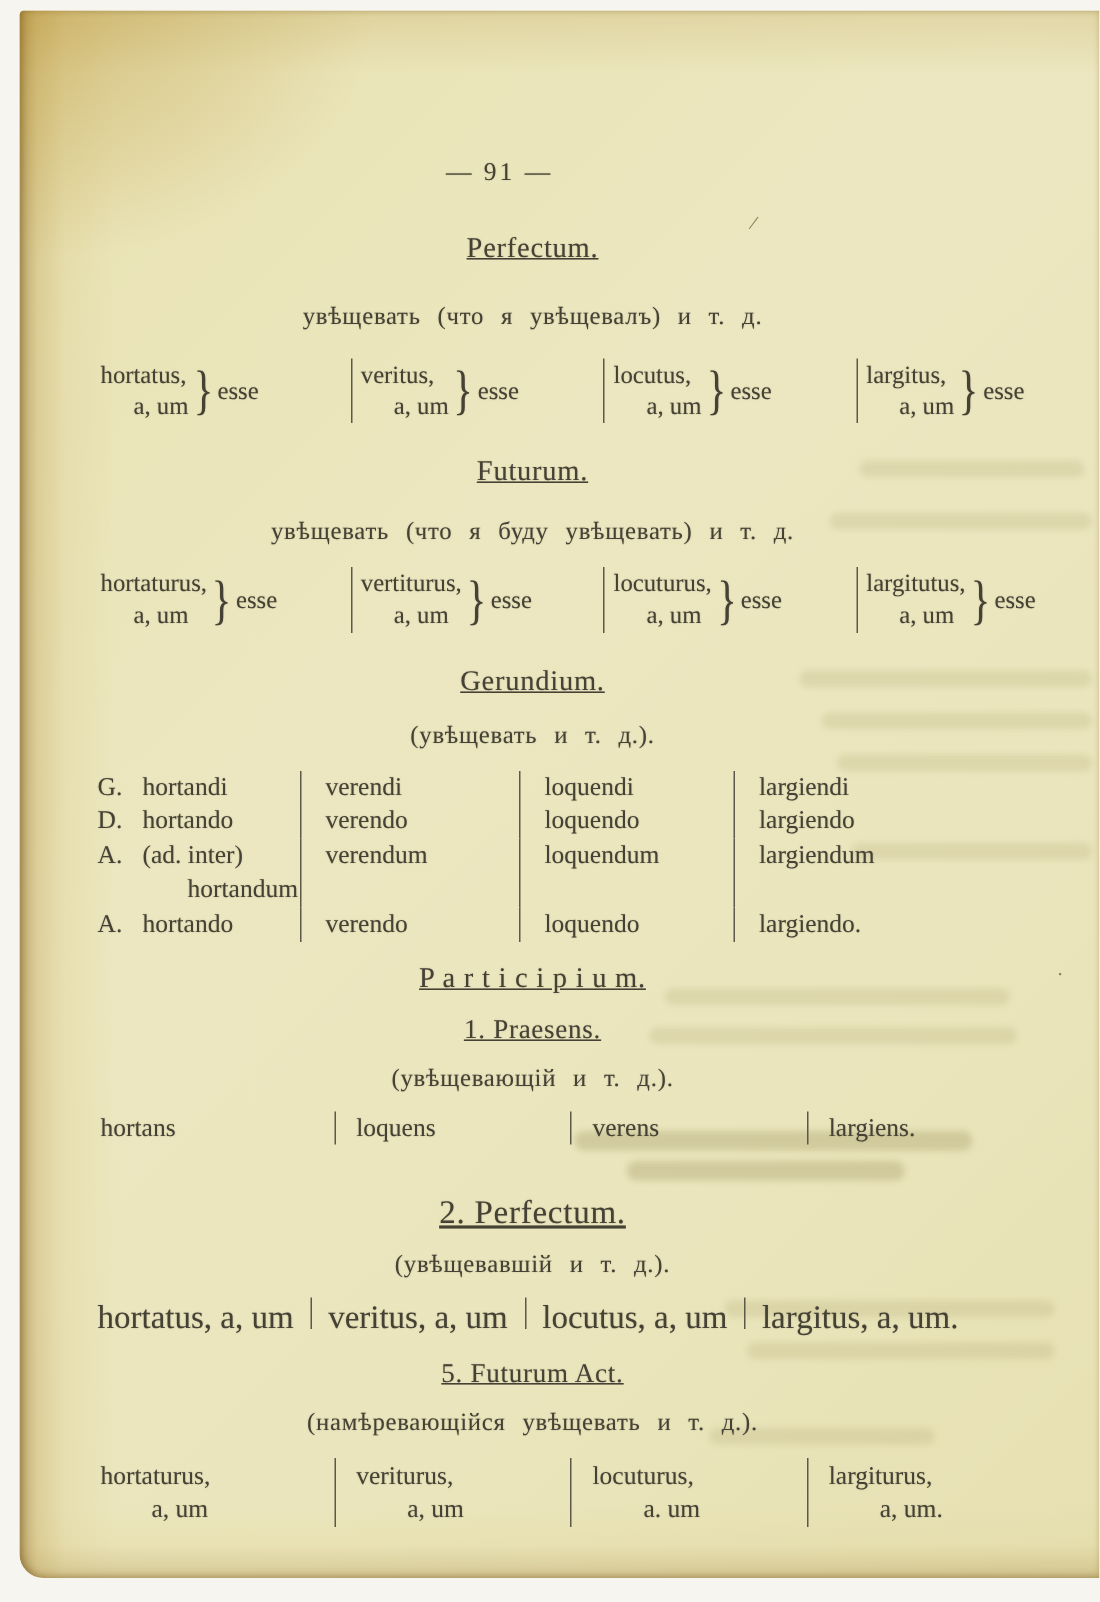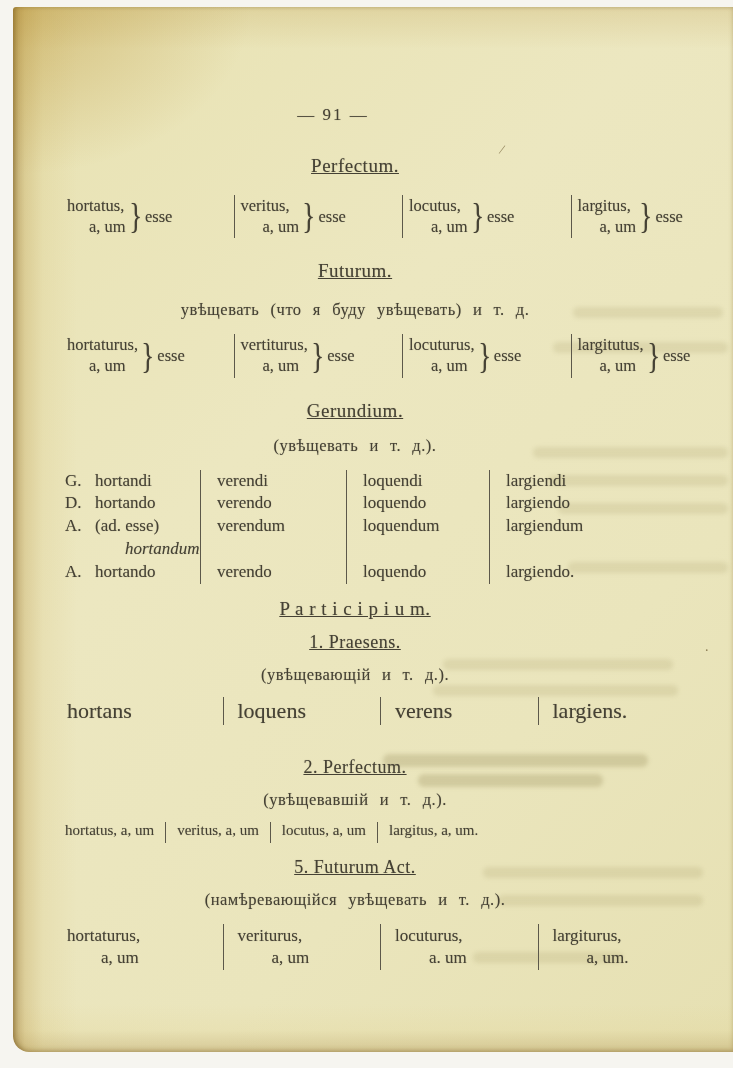--- a/index.html
+++ b/index.html
@@ -35,29 +35,29 @@
   .stack .endings{padding-left:22px;}
   .brace{font-size:36px;line-height:0.9;font-weight:400;transform:scaleX(0.75);margin:0 1px;}
   .esse-lbl{font-size:16.5px;}
 
   
   .ger-table{display:grid;grid-template-columns:135px 146px 143px 1fr;font-size:17px;line-height:1.35;margin-top:14px;}
   .ger-table .gcell{padding:0 0 0 16px;}
   .ger-table .gcell.first{padding-left:0;display:flex;}
   .ger-table .gcell.bl{border-left:1px solid #5c584a;}
   .case{width:30px;flex:none;}
-  .wrap2 .l2{padding-left:30px;font-style:italic;}
-
-  
-  .p-row{display:grid;grid-template-columns:repeat(4,1fr);font-size:22px;margin-top:12px;}
+  .wrap2 .l2{padding-left:30px;}
+
+  
+  .p-row{display:grid;grid-template-columns:repeat(4,1fr);font-size:17px;margin-top:12px;}
   .p-row .pcell{padding:1px 0 1px 2px;}
   .p-row .pcell + .pcell{border-left:1px solid #5c584a;padding-left:14px;}
 
   
-  .inline-row{display:flex;font-size:15px;margin-top:12px;}
+  .inline-row{display:flex;font-size:22px;margin-top:12px;}
   .inline-row .sep{width:1px;height:21px;background:#5c584a;margin:0 11px;flex:none;}
 
   
   .fa-table{display:grid;grid-template-columns:repeat(4,1fr);font-size:17px;margin-top:14px;}
   .fa-cell{line-height:1.3;padding:1px 0 1px 2px;}
   .fa-cell + .fa-cell{border-left:1px solid #5c584a;padding-left:14px;}
   .fa-cell .endings{padding-left:34px;}
 
   
   .ghost{position:absolute;background:rgba(148,136,80,0.16);filter:blur(2px);border-radius:6px;pointer-events:none;}
@@ -83,20 +83,21 @@
   <div class="ghost" style="left:485px;top:888px;width:205px;height:11px;"></div>
   <div class="ghost" style="left:460px;top:945px;width:150px;height:11px;"></div>
   <span class="artifact" style="left:487px;top:135px;transform:rotate(18deg);">/</span>
   <span class="artifact" style="left:692px;top:632px;">.</span>
 
   <div class="content">
 
     <div class="pagenum">— 91 —</div>
 
     <div class="h1 center">Perfectum.</div>
+    <div class="sub center mt24">увѣщевать (что я увѣщевалъ) и т. д.</div>
 
     <div class="esse-table">
       <div class="esse-cell">
         <span class="stack">
             <span>hortatus,</span>
             <span class="endings">a, um</span>
           </span>
         <span class="brace">}</span>
         <span class="esse-lbl">esse</span>
       </div>
@@ -181,21 +182,21 @@
           <span class="case">D.</span>
           <span>hortando</span>
         </div>
       <div class="gcell bl">verendo</div>
       <div class="gcell bl">loquendo</div>
       <div class="gcell bl">largiendo</div>
 
       <div class="gcell first">
           <span class="case">A.</span>
           <span class="wrap2" style="display:flex;flex-direction:column;">
-            <span>(ad. esse)</span>
+            <span>(ad. inter)</span>
             <span class="l2">hortandum</span>
           </span>
         </div>
       <div class="gcell bl">verendum</div>
       <div class="gcell bl">loquendum</div>
       <div class="gcell bl">largiendum</div>
 
       <div class="gcell first">
           <span class="case">A.</span>
           <span>hortando</span>
@@ -210,21 +211,21 @@
     <div class="h1 center mt12" style="font-size:18px;">1. Praesens.</div>
     <div class="sub center mt12">(увѣщевающій и т. д.).</div>
 
     <div class="p-row">
       <div class="pcell">hortans</div>
       <div class="pcell">loquens</div>
       <div class="pcell">verens</div>
       <div class="pcell">largiens.</div>
     </div>
 
-    <div class="h1 center mt32" style="font-size:18px;">2. Perfectum.</div>
+    <div class="h1 center mt32" style="font-size:22px;">2. Perfectum.</div>
     <div class="sub center mt12">(увѣщевавшій и т. д.).</div>
 
     <div class="inline-row">
       <span>hortatus, a, um</span>
       <span class="sep"></span>
       <span>veritus, a, um</span>
       <span class="sep"></span>
       <span>locutus, a, um</span>
       <span class="sep"></span>
       <span>largitus, a, um.</span>

